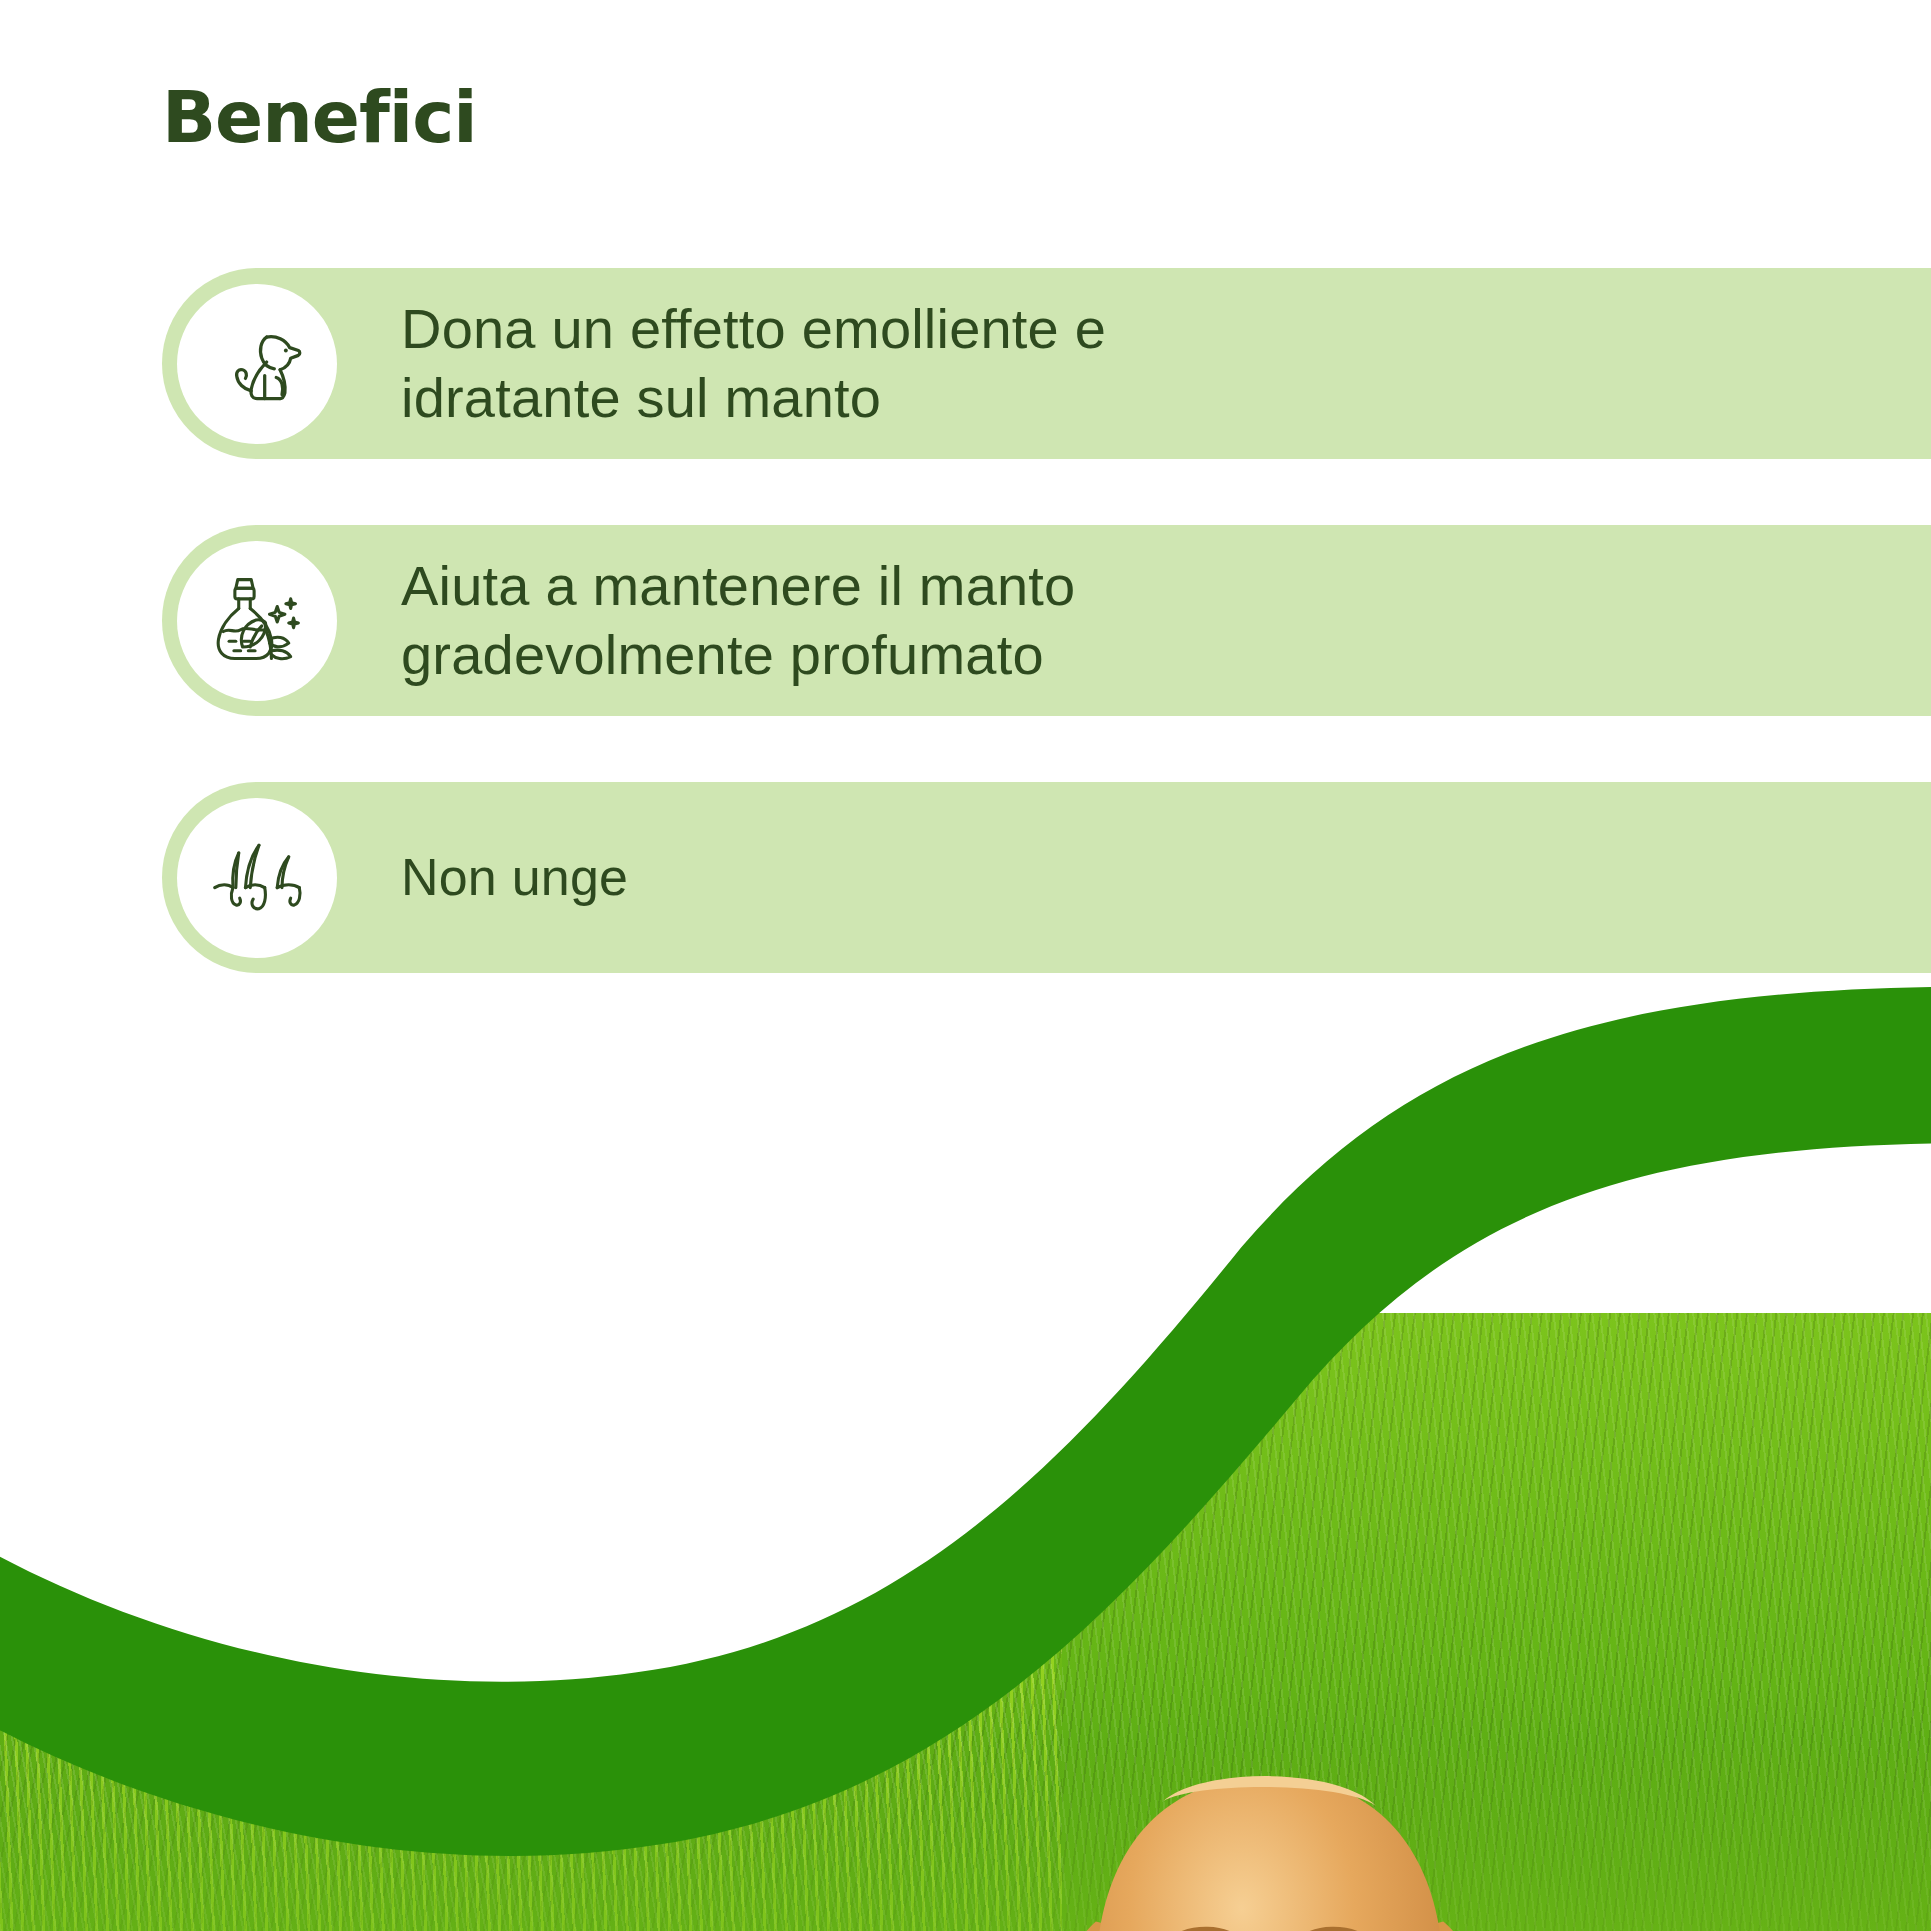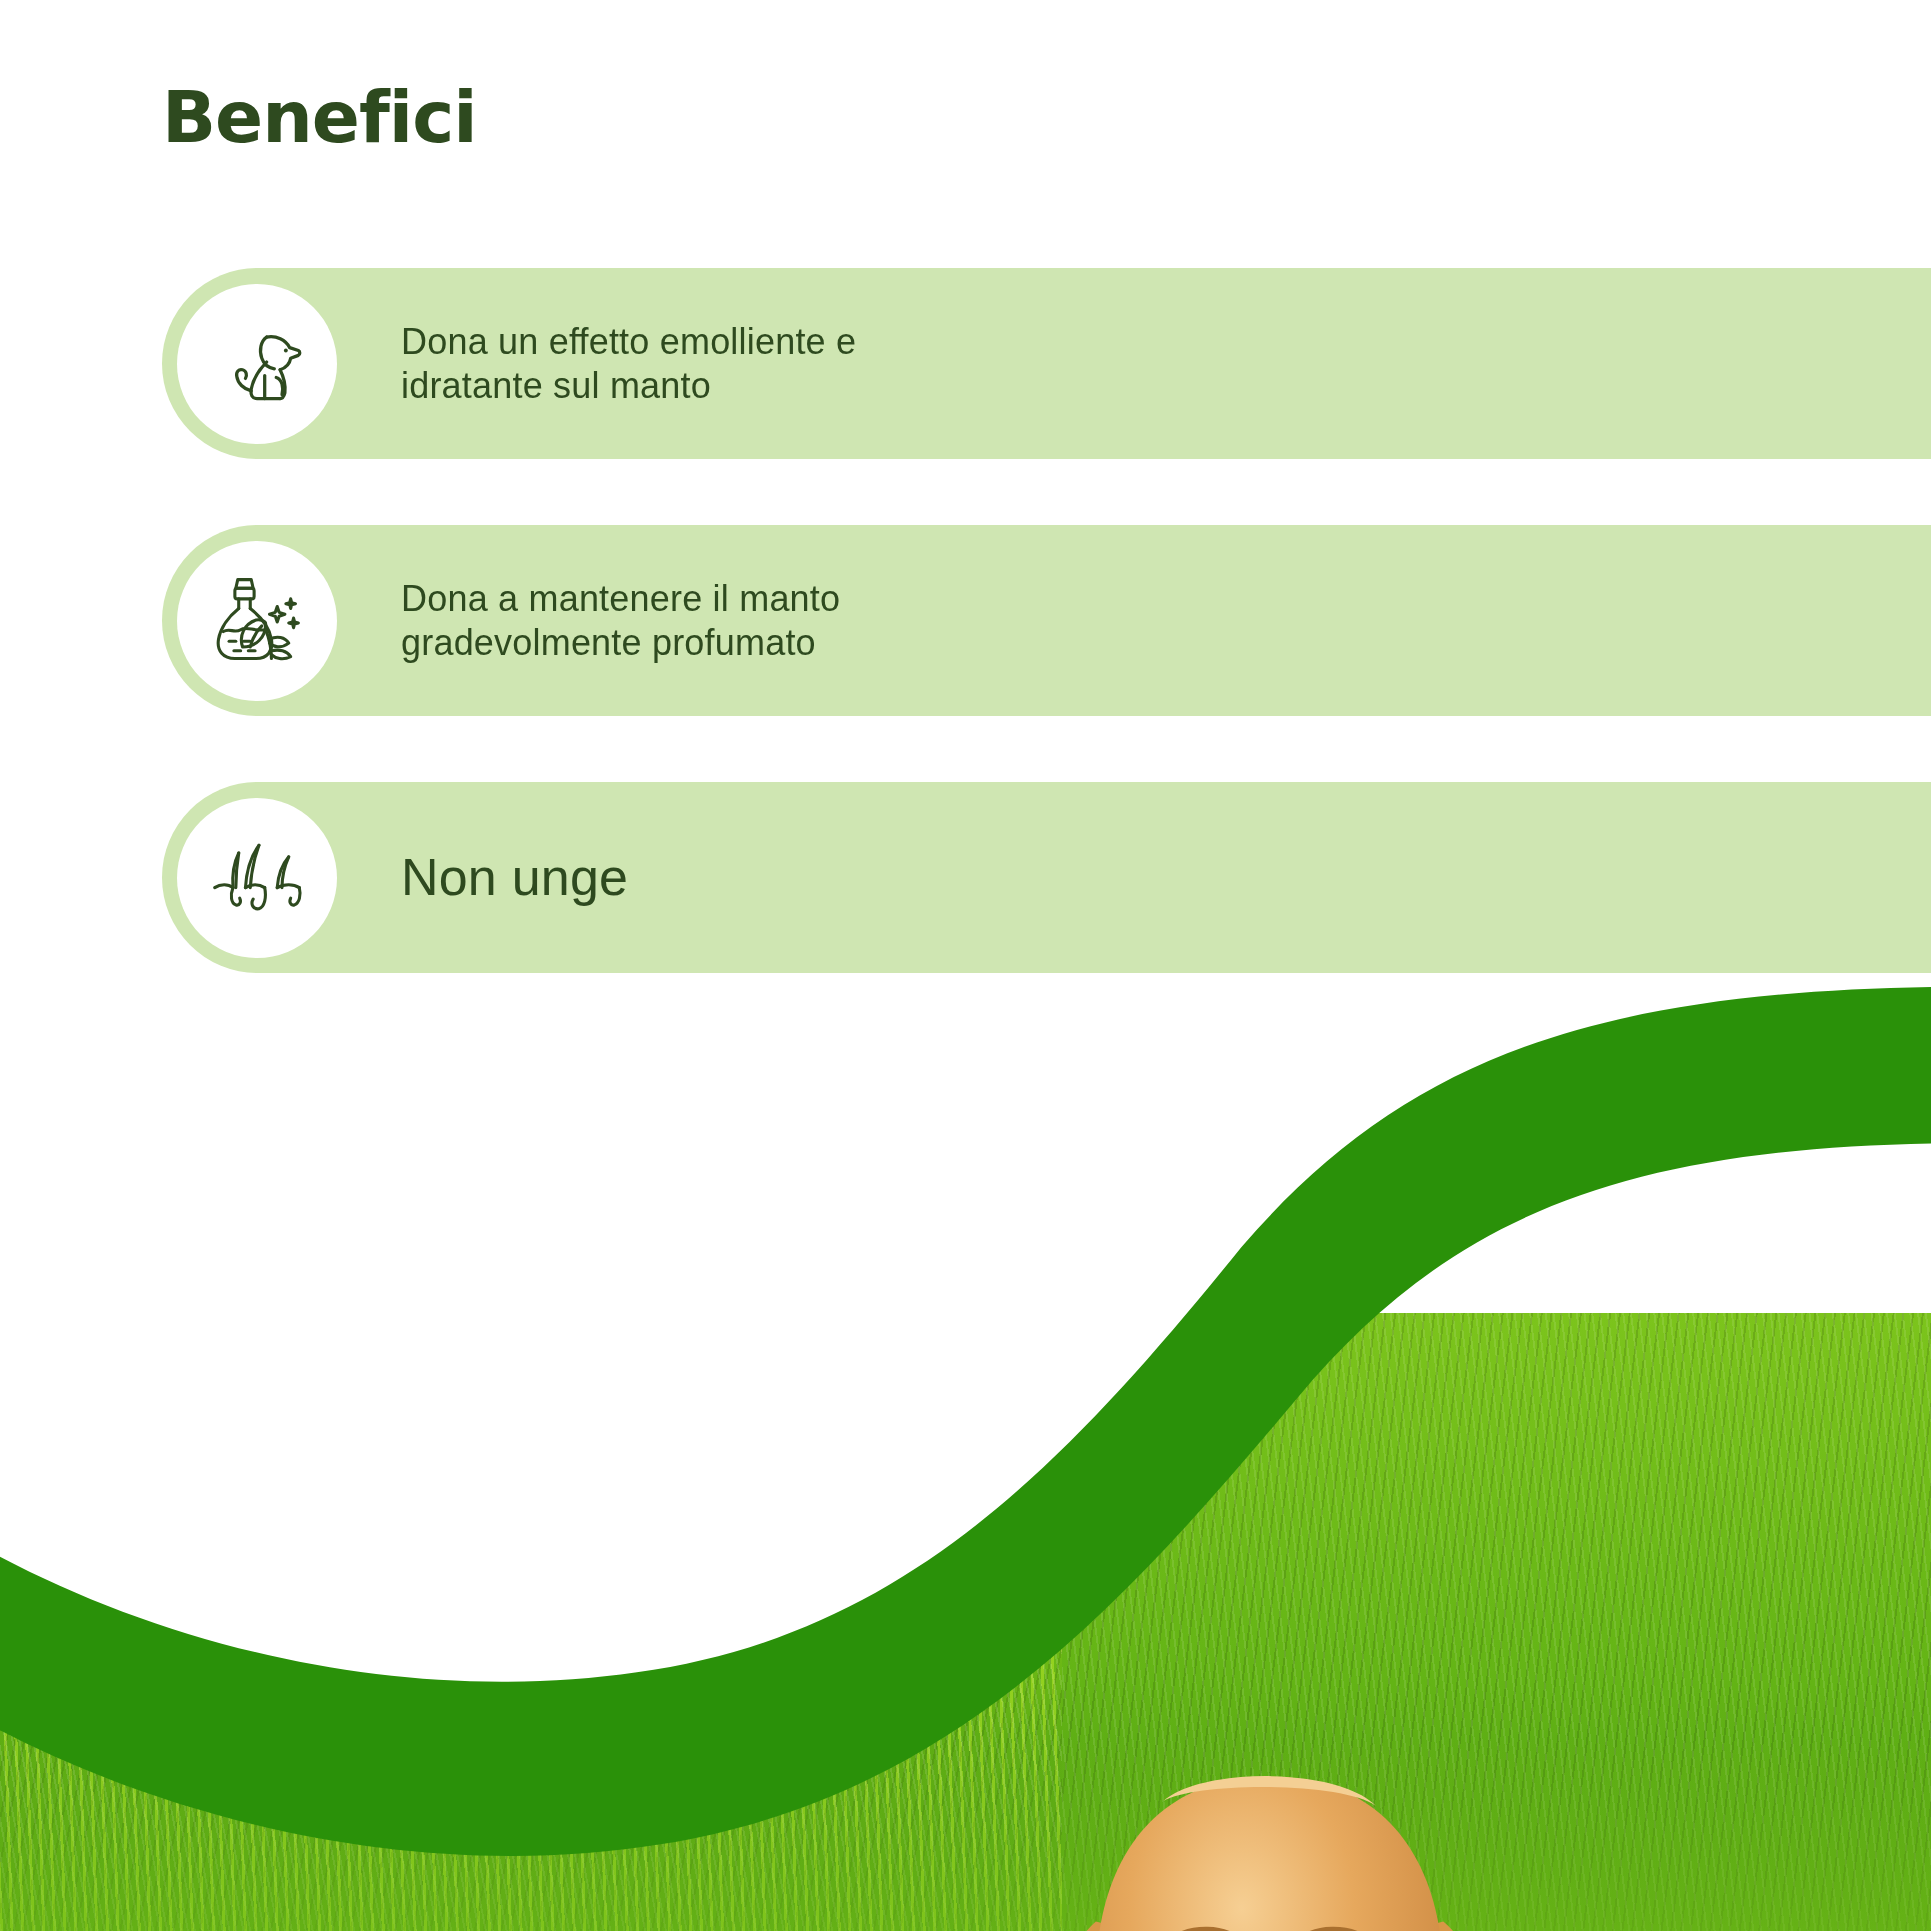--- a/index.html
+++ b/index.html
@@ -65,21 +65,21 @@
     width:160px;height:160px;border-radius:50%;
     background:#ffffff;
     display:flex;align-items:center;justify-content:center;
     flex:0 0 auto;
   }
   .icon-badge svg{display:block;}
 
   .pill-text{
     margin-left:239px;
     color:#2e4a1f;
-    font-size:36px;
+    font-size:56px;
     line-height:1.22;
     font-weight:400;
     letter-spacing:0.2px;
     max-width:1081px;
     font-family:"Liberation Sans", sans-serif;
     white-space:pre-line;
   }
   .pill-3 .pill-text{font-size:52px;}
 </style>
 </head>
@@ -249,21 +249,21 @@
 
         <path d="M62,62 C66,72 68,82 68,92"></path>
         <path d="M66,72 C74,68 82,70 86,76 C78,82 70,80 66,76"></path>
         <path d="M68,84 C76,82 84,84 88,90 C80,94 72,92 68,88"></path>
 
         <path d="M74,38 L76,44 L82,46 L76,48 L74,54 L72,48 L66,46 L72,44 Z"></path>
         <path d="M91,50 L92,54 L96,55 L92,56 L91,60 L90,56 L86,55 L90,54 Z"></path>
         <path d="M88,30 L89,34 L93,35 L89,36 L88,40 L87,36 L83,35 L87,34 Z"></path>
       </svg>
     </div>
-    <div class="pill-text">Dona a mantenere il manto
+    <div class="pill-text">Aiuta a mantenere il manto
 gradevolmente profumato</div>
   </div>
 
   <div class="pill pill-3">
     <div class="icon-badge">
       <svg width="100" height="100" viewBox="0 0 104 104" fill="none" stroke="#2e4a1f" stroke-width="3.2" stroke-linecap="round" stroke-linejoin="round">
 
         <path d="M8,62 C14,58 22,58 27,62"></path>
         <path d="M40,62 C46,58 54,58 60,62"></path>
         <path d="M73,62 C80,58 90,58 96,62"></path>

